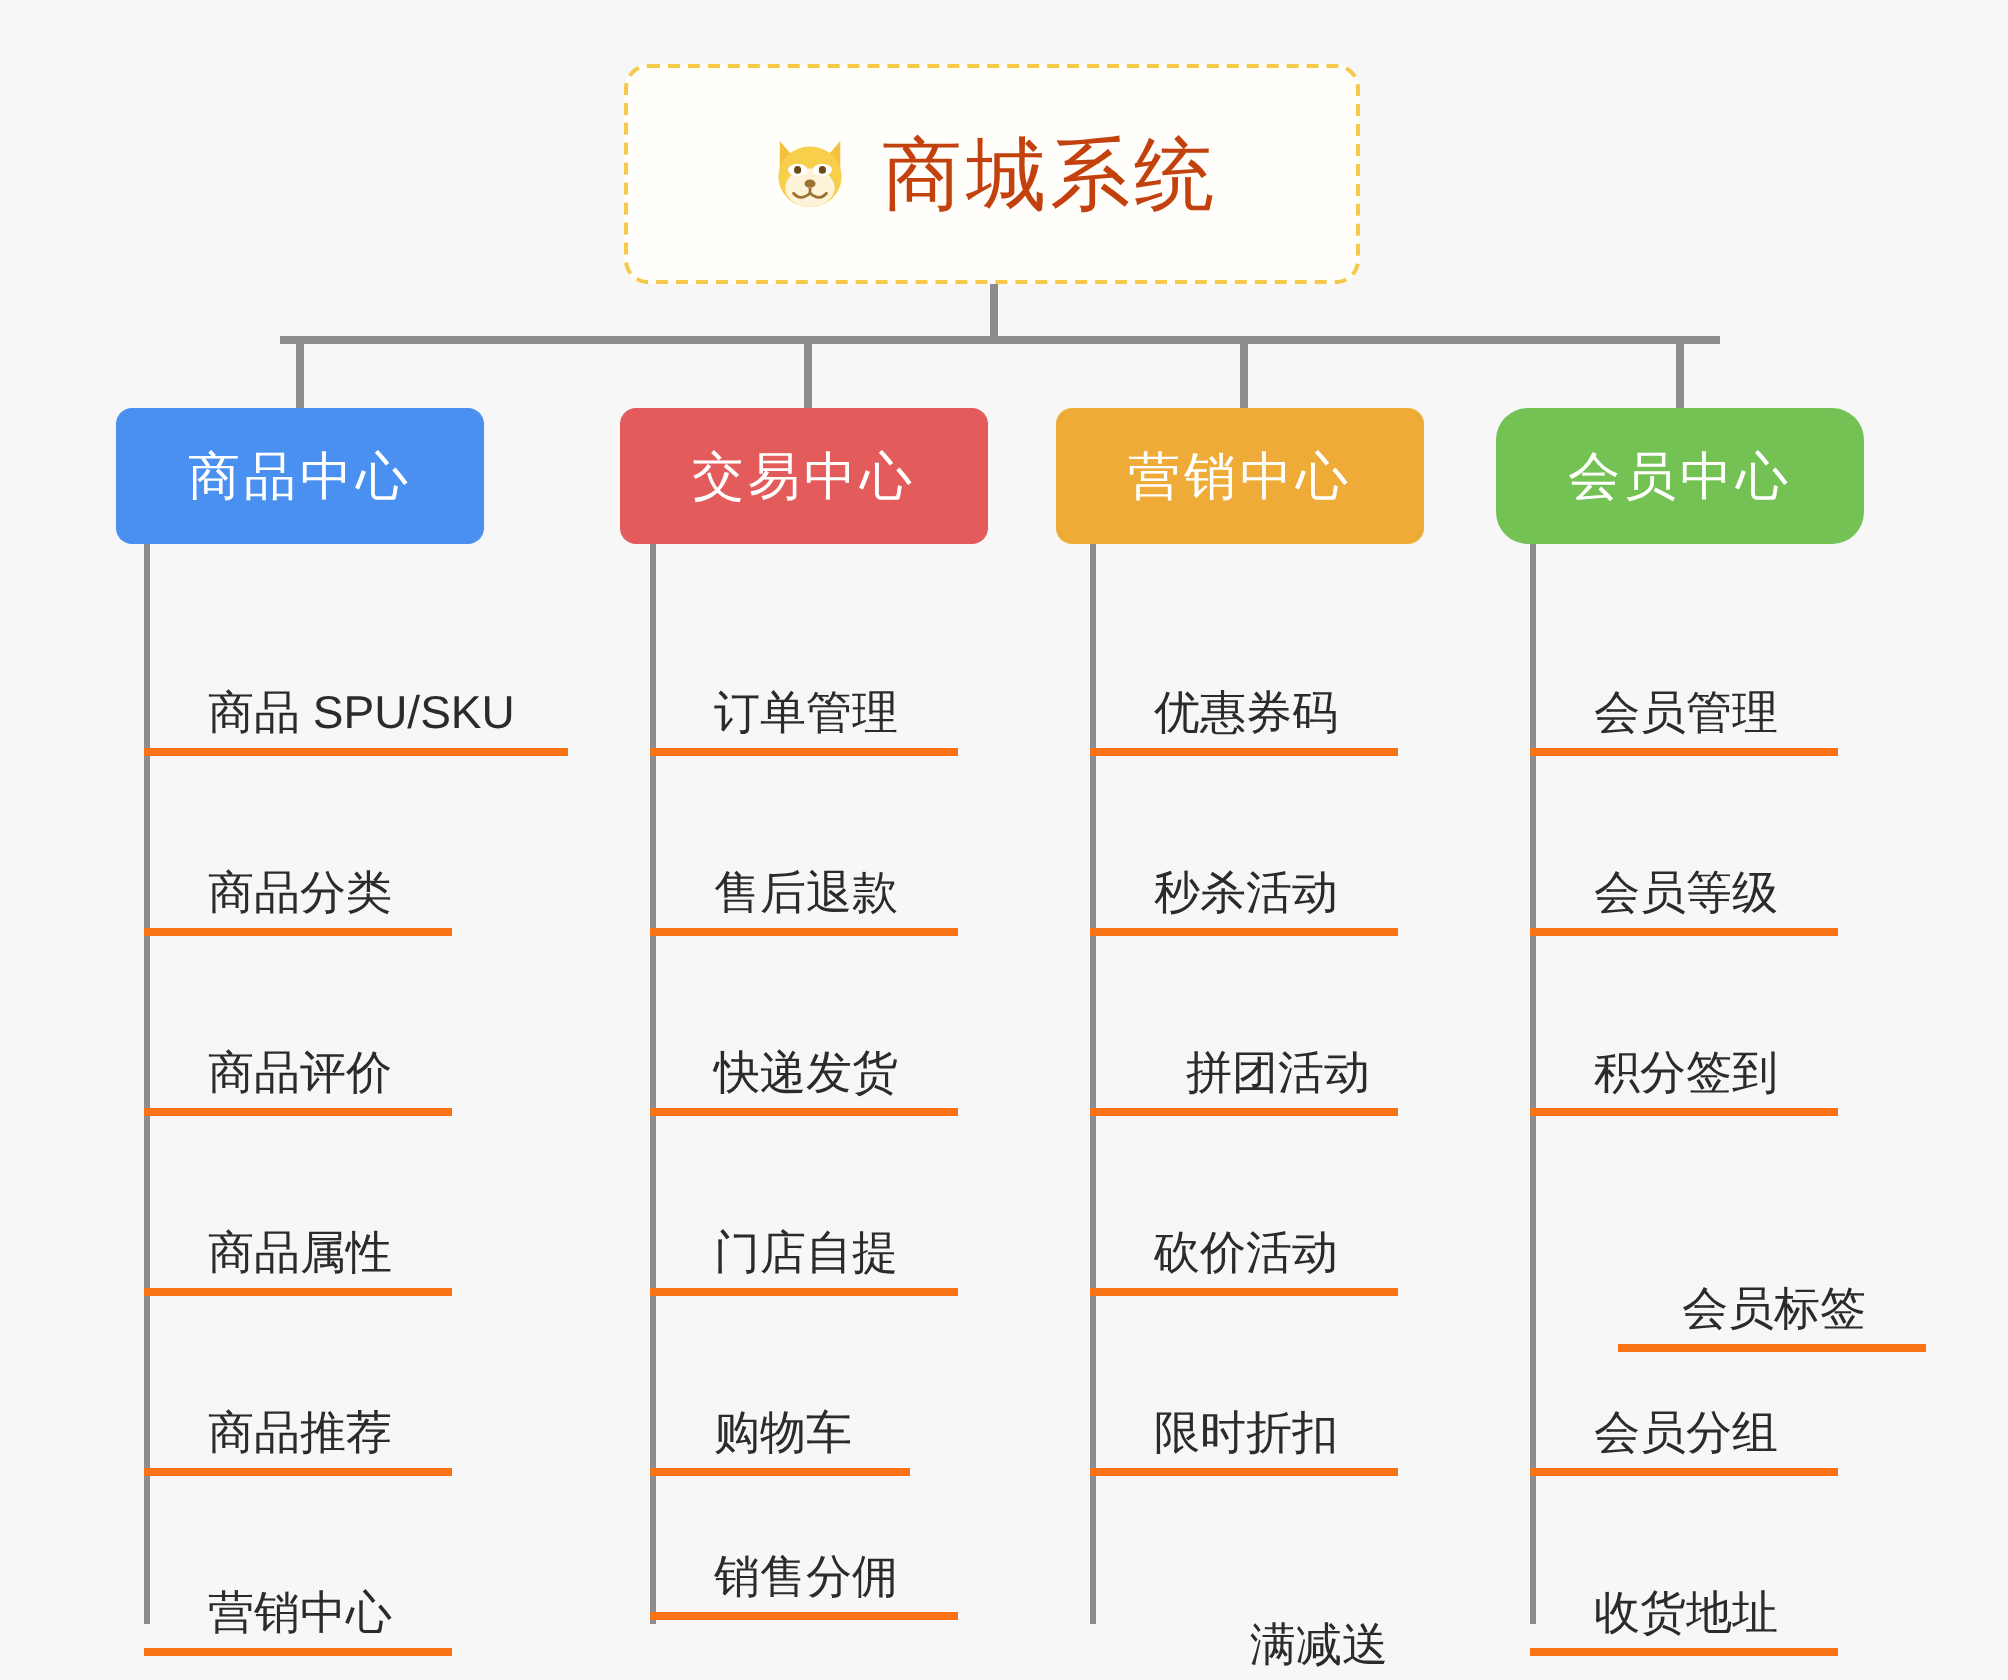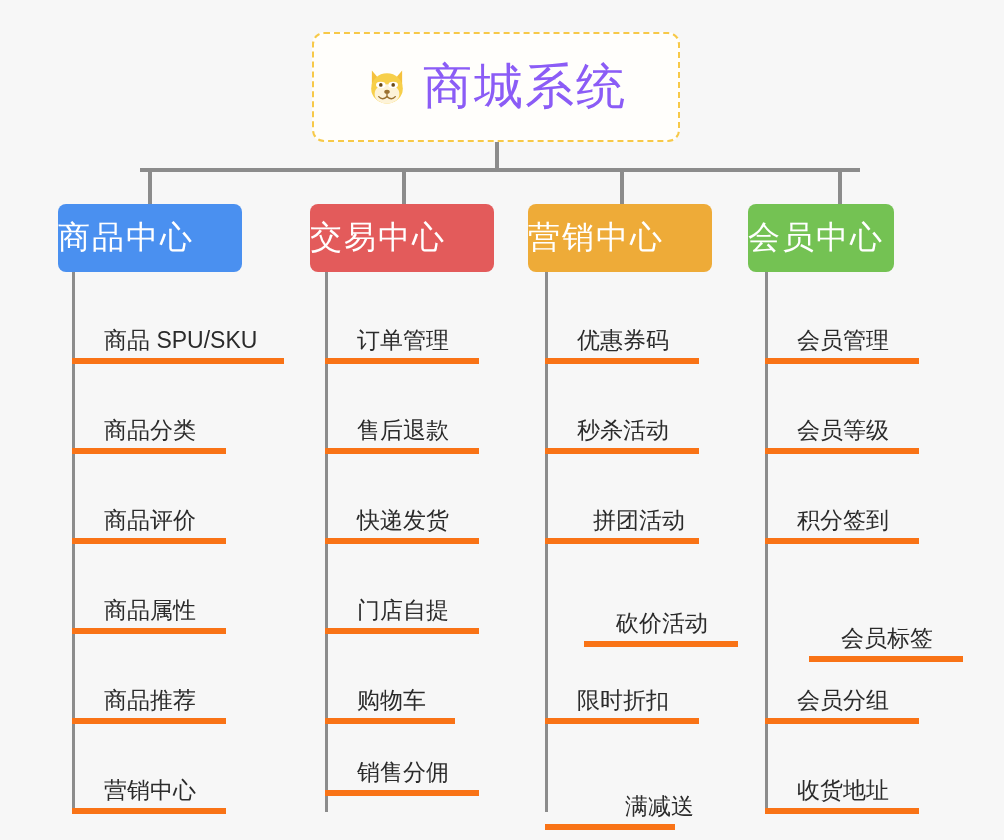--- a/index.html
+++ b/index.html
@@ -36,22 +36,22 @@
     justify-content: center;
     gap: 14px;
   }
   .root-emoji {
     font-size: 40px;
     line-height: 1;
     display: block;
   }
   .root-emoji svg { display: block; }
   .root-title {
-    font-size: 49px;
-    color: #8b5cf6;
+    font-size: 40px;
+    color: #c2410c;
     letter-spacing: 2px;
     white-space: nowrap;
   }
 
   
   .conn {
     position: absolute;
     background: #8c8c8c;
   }
   .conn-stem-root {
@@ -79,39 +79,39 @@
   }
   .cat-box {
     position: absolute;
     top: 0;
     left: 0;
     height: 68px;
     box-sizing: border-box;
     border-radius: 8px;
     display: flex;
     align-items: center;
-    justify-content: flex-start;
+    justify-content: center;
     color: #ffffff;
-    font-size: 32px;
+    font-size: 26px;
     letter-spacing: 2px;
     white-space: nowrap;
   }
 
   
   .spine {
     position: absolute;
     width: 3px;
     background: #8c8c8c;
   }
 
   .leaf {
     position: absolute;
-    height: 92px;
+    height: 106px;
     box-sizing: border-box;
-    border-bottom: 6px solid #f97316;
+    border-bottom: 4px solid #f97316;
     display: flex;
     align-items: flex-end;
     white-space: nowrap;
   }
   .leaf-label {
     font-size: 23px;
     color: #2b2b2b;
     padding: 0 6px 6px 32px;
     line-height: 1;
   }
@@ -203,33 +203,33 @@
       <div class="spine" style="left: 545px; top: 68px; height: 540px;"></div>
       <div class="leaf" style="left: 545px; top: 68px; width: 154px;">
         <span class="leaf-label">优惠券码</span>
       </div>
       <div class="leaf" style="left: 545px; top: 158px; width: 154px;">
         <span class="leaf-label">秒杀活动</span>
       </div>
       <div class="leaf" style="left: 545px; top: 248px; width: 154px; padding-left: 16px;">
         <span class="leaf-label">拼团活动</span>
       </div>
-      <div class="leaf" style="left: 545px; top: 351px; width: 154px; margin-left: 39px;">
+      <div class="leaf" style="left: 545px; top: 338px; width: 154px;">
         <span class="leaf-label">砍价活动</span>
       </div>
       <div class="leaf" style="left: 545px; top: 428px; width: 154px;">
         <span class="leaf-label">限时折扣</span>
       </div>
       <div class="leaf" style="left: 545px; top: 534px; width: 130px; padding-left: 48px;">
         <span class="leaf-label">满减送</span>
       </div>
     </div>
     <div class="conn conn-drop" style="left: 838px;"></div>
     <div class="column" style="left: 0px;">
-      <div class="cat-box" style="left: 748px; width: 146px; background: rgb(116, 194, 83);">
+      <div class="cat-box" style="left: 748px; width: 184px; background: rgb(116, 194, 83); border-radius: 16px;">
         <span>会员中心</span>
       </div>
       <div class="spine" style="left: 765px; top: 68px; height: 540px;"></div>
       <div class="leaf" style="left: 765px; top: 68px; width: 154px;">
         <span class="leaf-label">会员管理</span>
       </div>
       <div class="leaf" style="left: 765px; top: 158px; width: 154px;">
         <span class="leaf-label">会员等级</span>
       </div>
       <div class="leaf" style="left: 765px; top: 248px; width: 154px;">

